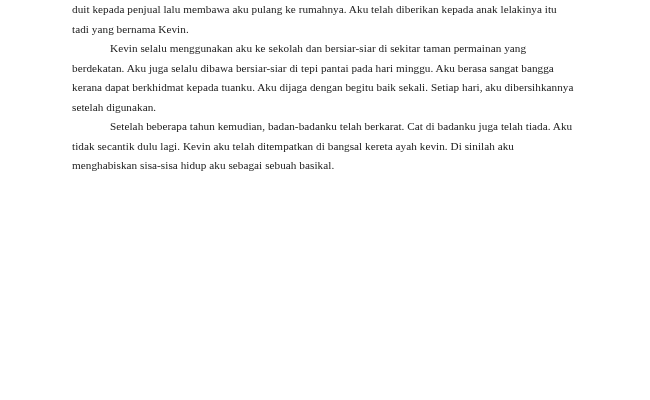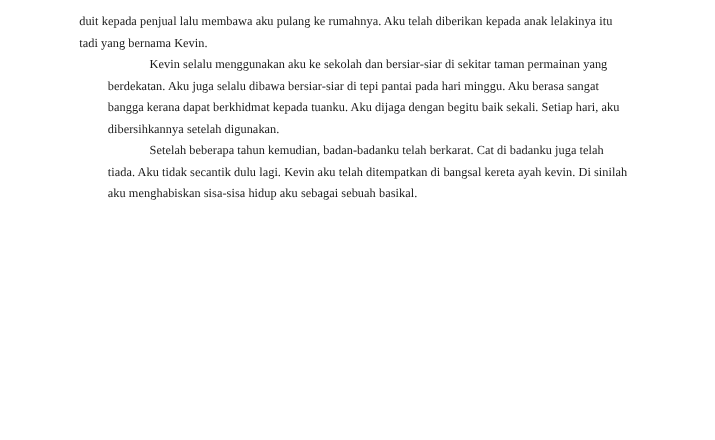--- a/index.html
+++ b/index.html
@@ -29,24 +29,23 @@
   .para {
     margin: 0;
     font-size: 11.2px;
     line-height: 19.5px;
     color: #1a1a1a;
     text-align: left;
     letter-spacing: 0.05px;
   }
   .para.indent {
     text-indent: 38px;
-    margin-left: 26px;
   }
   .para.first-clipped {
-    margin-top: 11px;
+    margin-top: 0;
   }
 </style>
 </head>
 <body>
 
 <div class="page">
   <div class="text-body">
     <p class="para first-clipped">duit kepada penjual lalu membawa aku pulang ke rumahnya. Aku telah diberikan kepada anak lelakinya itu tadi yang bernama Kevin.</p>
     <p class="para indent">Kevin selalu menggunakan aku ke sekolah dan bersiar-siar di sekitar taman permainan yang berdekatan. Aku juga selalu dibawa bersiar-siar di tepi pantai pada hari minggu. Aku berasa sangat bangga kerana dapat berkhidmat  kepada tuanku. Aku dijaga dengan begitu baik sekali. Setiap hari, aku dibersihkannya setelah digunakan.</p>
     <p class="para indent">Setelah beberapa tahun kemudian, badan-badanku telah berkarat. Cat di badanku juga telah tiada. Aku tidak secantik dulu lagi. Kevin aku telah ditempatkan di bangsal kereta ayah kevin. Di sinilah aku menghabiskan sisa-sisa hidup aku sebagai sebuah basikal.</p>

